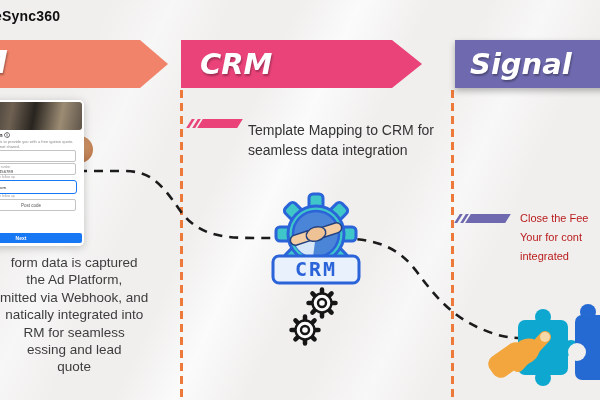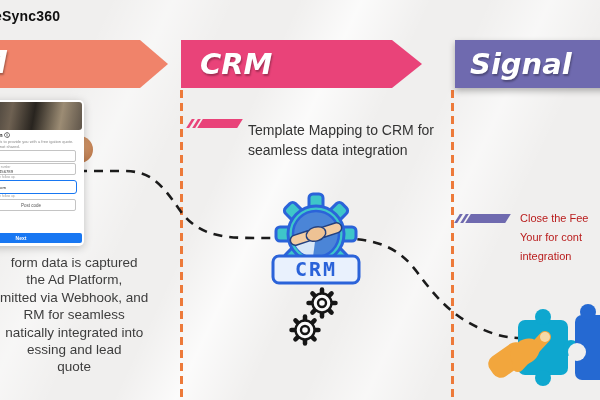--- a/index.html
+++ b/index.html
@@ -135,22 +135,22 @@
     </div>
     <div class="fc-next">
       <span>Next</span>
     </div>
   </div>
 
   <div class="left-desc">
     <div>form data is captured</div>
     <div>the Ad Platform,</div>
     <div>mitted via Webhook, and</div>
+    <div>natically integrated into</div>
     <div>RM for seamless</div>
-    <div>natically integrated into</div>
     <div>essing and lead</div>
     <div>quote</div>
   </div>
 
   <div class="accent accent-crm">
     <div class="sl"></div>
       <div class="sl"></div>
       <div class="bar"></div>
   </div>
   <div class="mid-text">
@@ -211,21 +211,21 @@
   </svg>
 
   <div class="accent accent-signal">
     <div class="sl"></div>
       <div class="sl"></div>
       <div class="bar"></div>
   </div>
   <div class="right-text">
     <div>Close the Fee</div>
     <div>Your for cont</div>
-    <div>integration</div>
+    <div>integrated</div>
   </div>
 
   <svg class="puzzle" width="120" height="105" viewBox="0 0 120 105">
     <g fill="#0ea7cf">
       <rect x="38" y="25" width="50" height="55" rx="7"></rect>
       <circle cx="63" cy="22" r="8"></circle>
       <circle cx="63" cy="83" r="8"></circle>
       <circle cx="91" cy="53" r="8"></circle>
     </g>
     <g>

